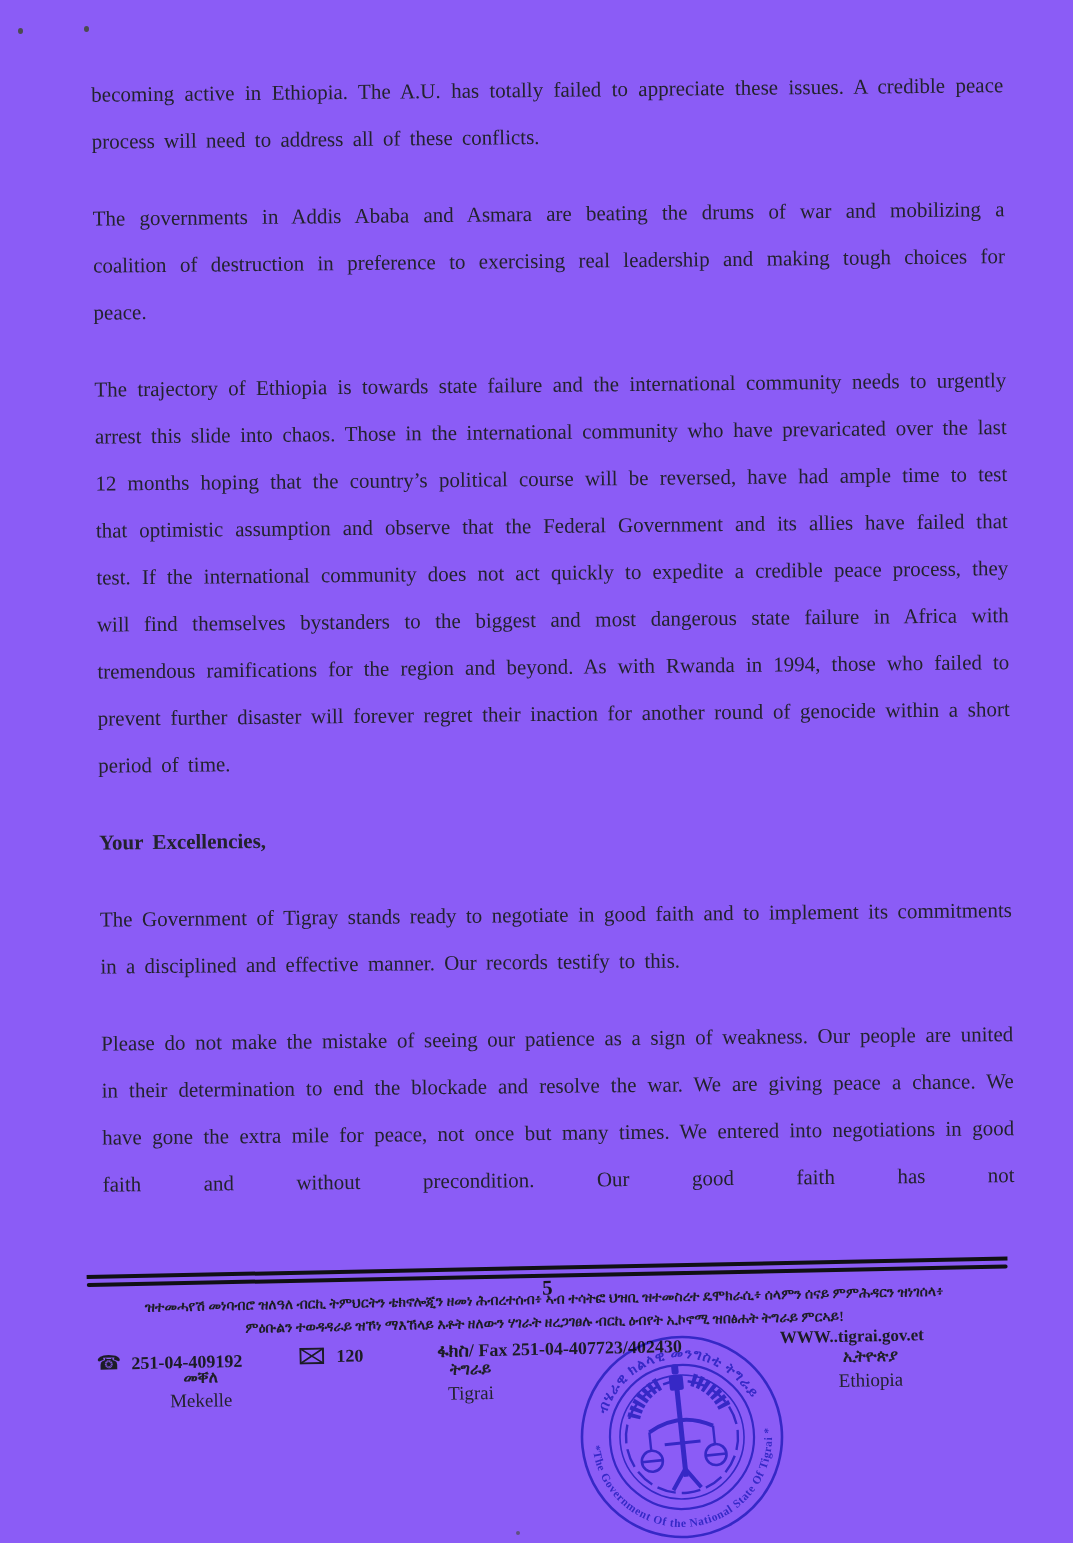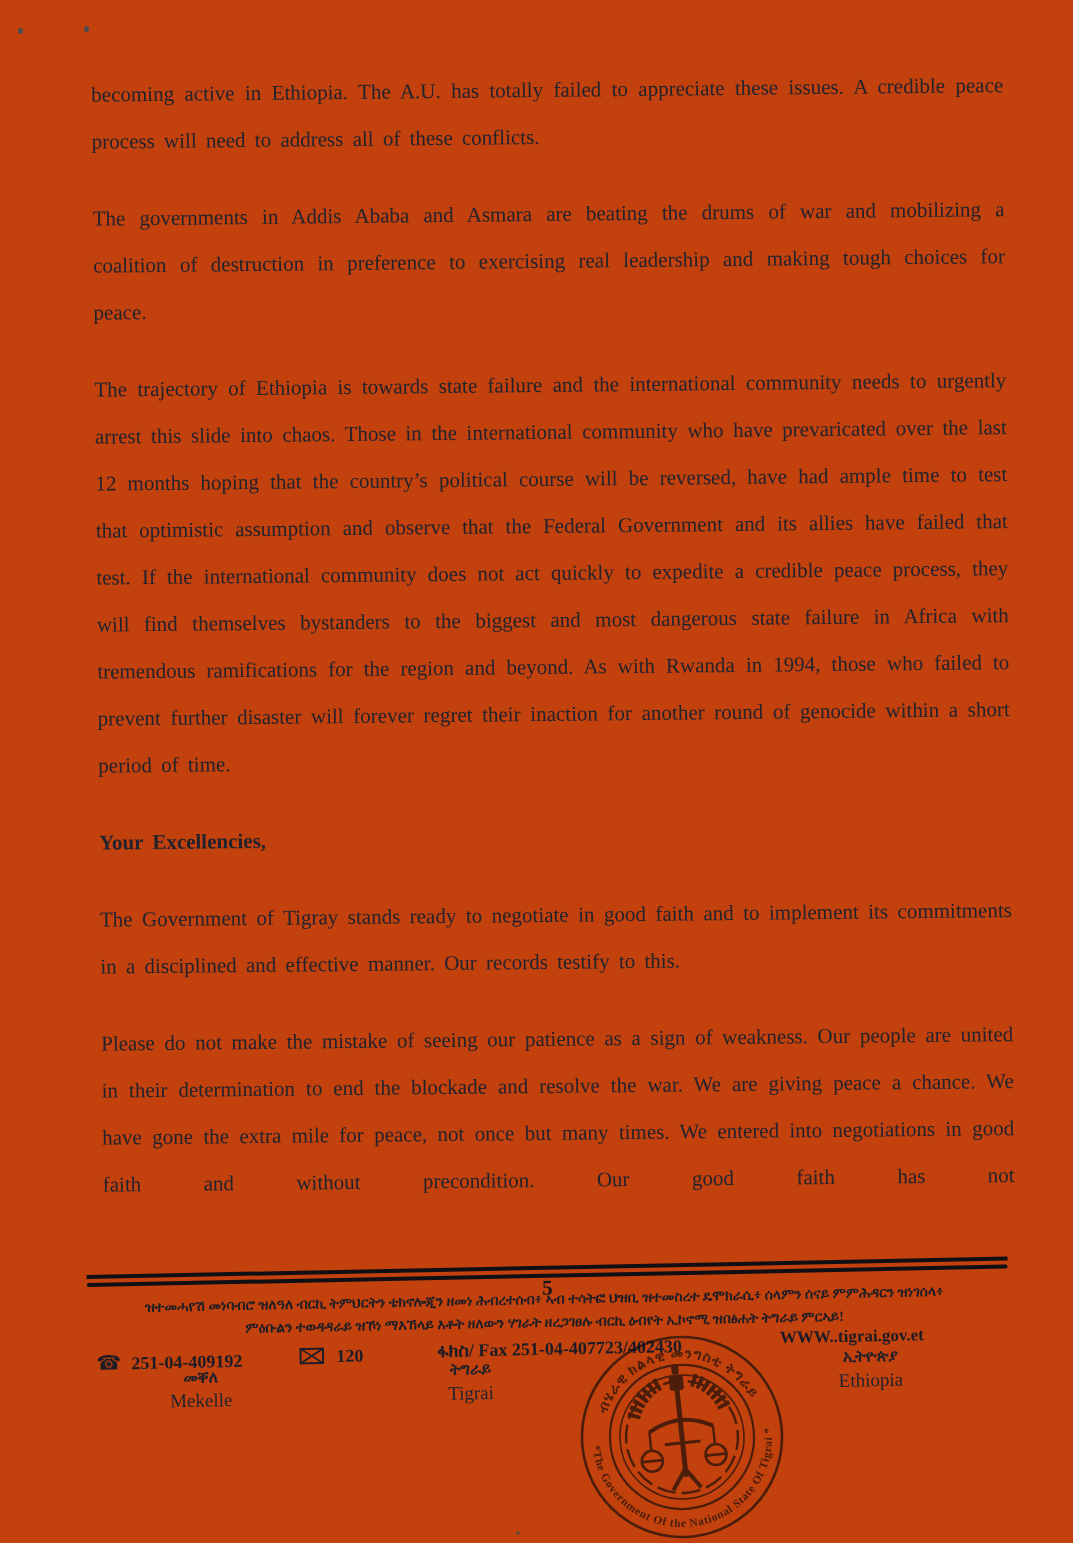--- a/index.html
+++ b/index.html
@@ -1,19 +1,19 @@
 <!DOCTYPE html>
 <html><head>
 <meta charset="utf-8">
 <style>
   html,body{margin:0;padding:0;background:#e8e8e8;}
   .page{
     position:relative;
     width:1073px;height:1543px;
-    background:#c2410c;
+    background:#8b5cf6;
     overflow:hidden;
     font-family:"Liberation Serif","DejaVu Serif",serif;
     color:#22222c;
   }
   
   .tilt-body{position:absolute;left:0;top:0;width:1073px;height:1543px;
     transform:rotate(-0.6deg);transform-origin:536px 640px;}
   .tilt-footer{position:absolute;left:0;top:0;width:1073px;height:1543px;
     transform:rotate(-1.15deg);transform-origin:536px 1340px;}
 

